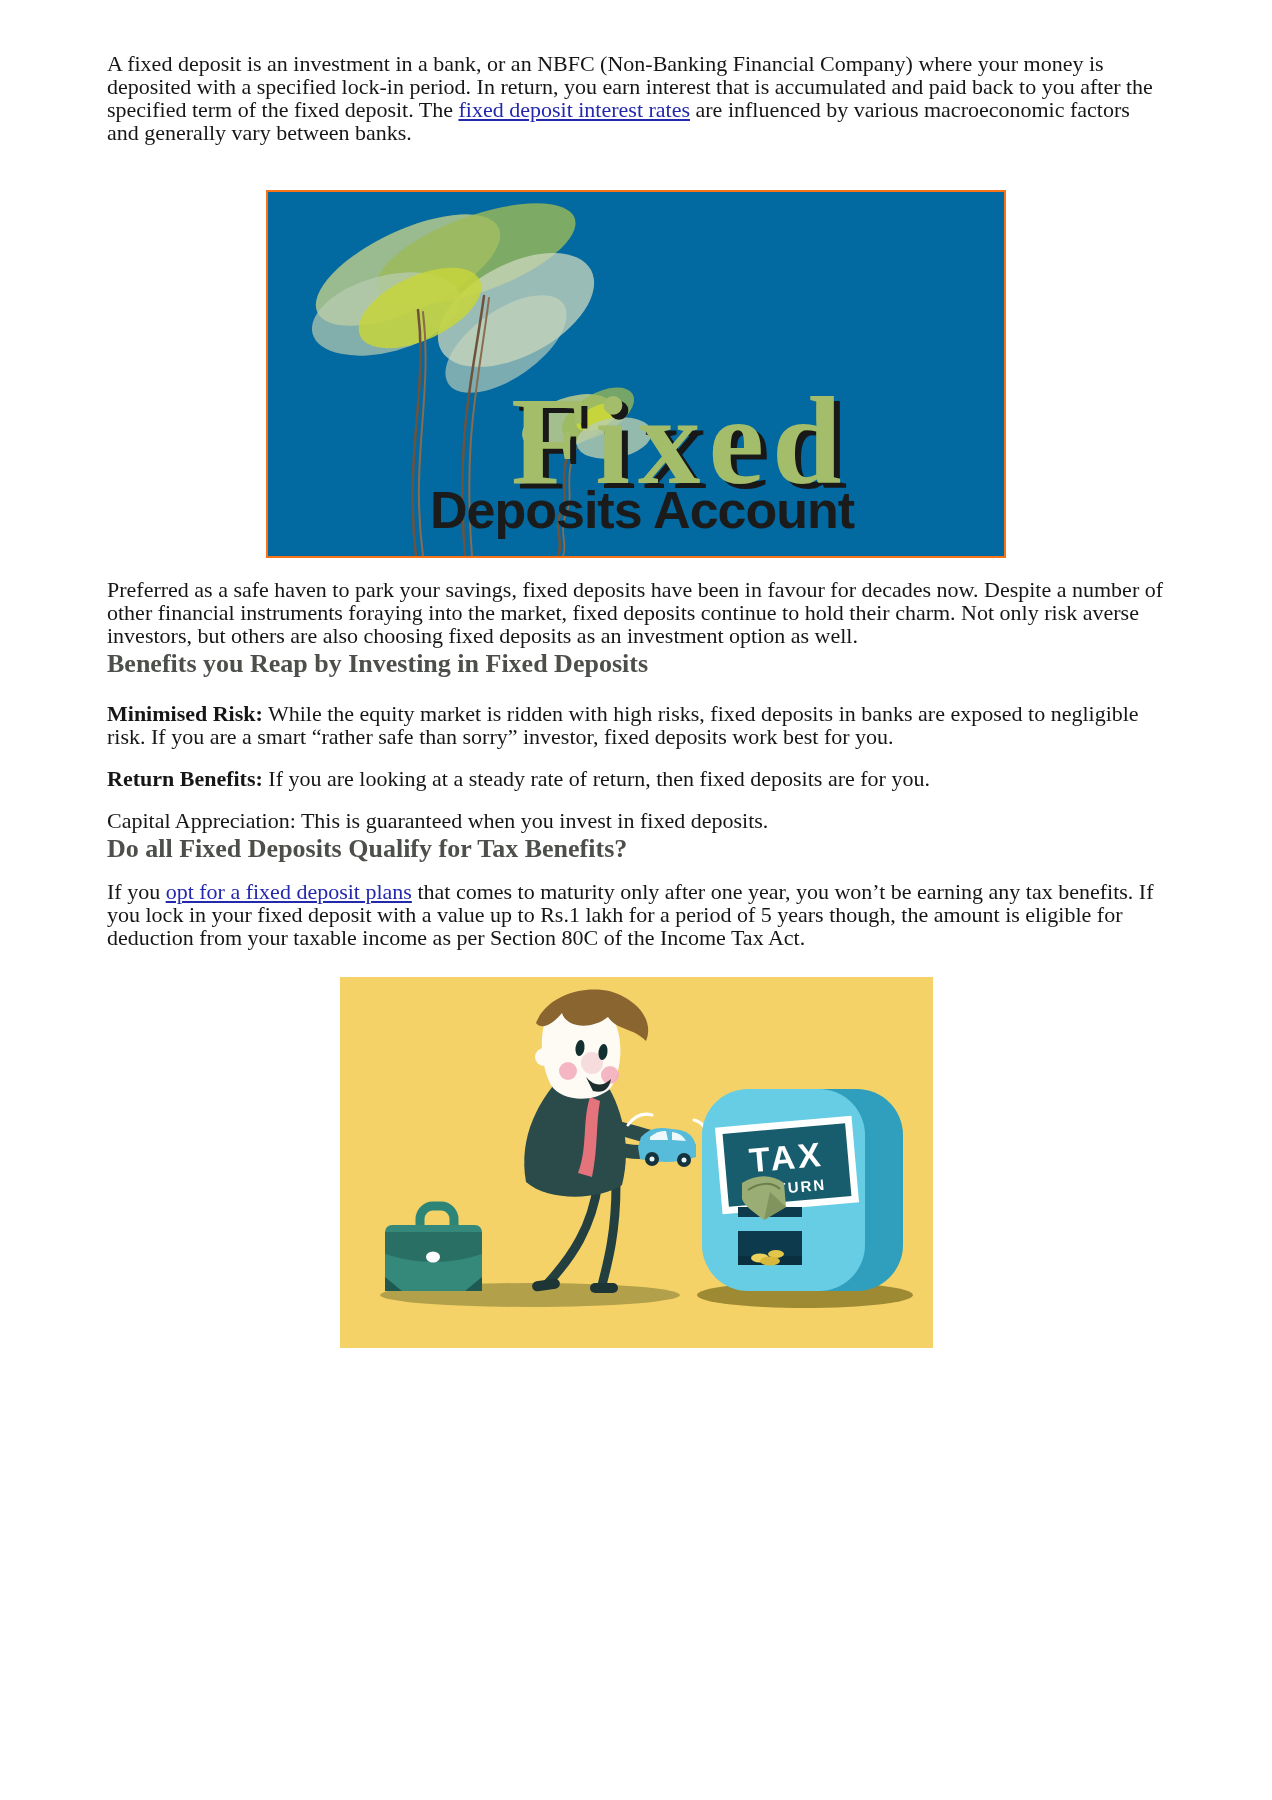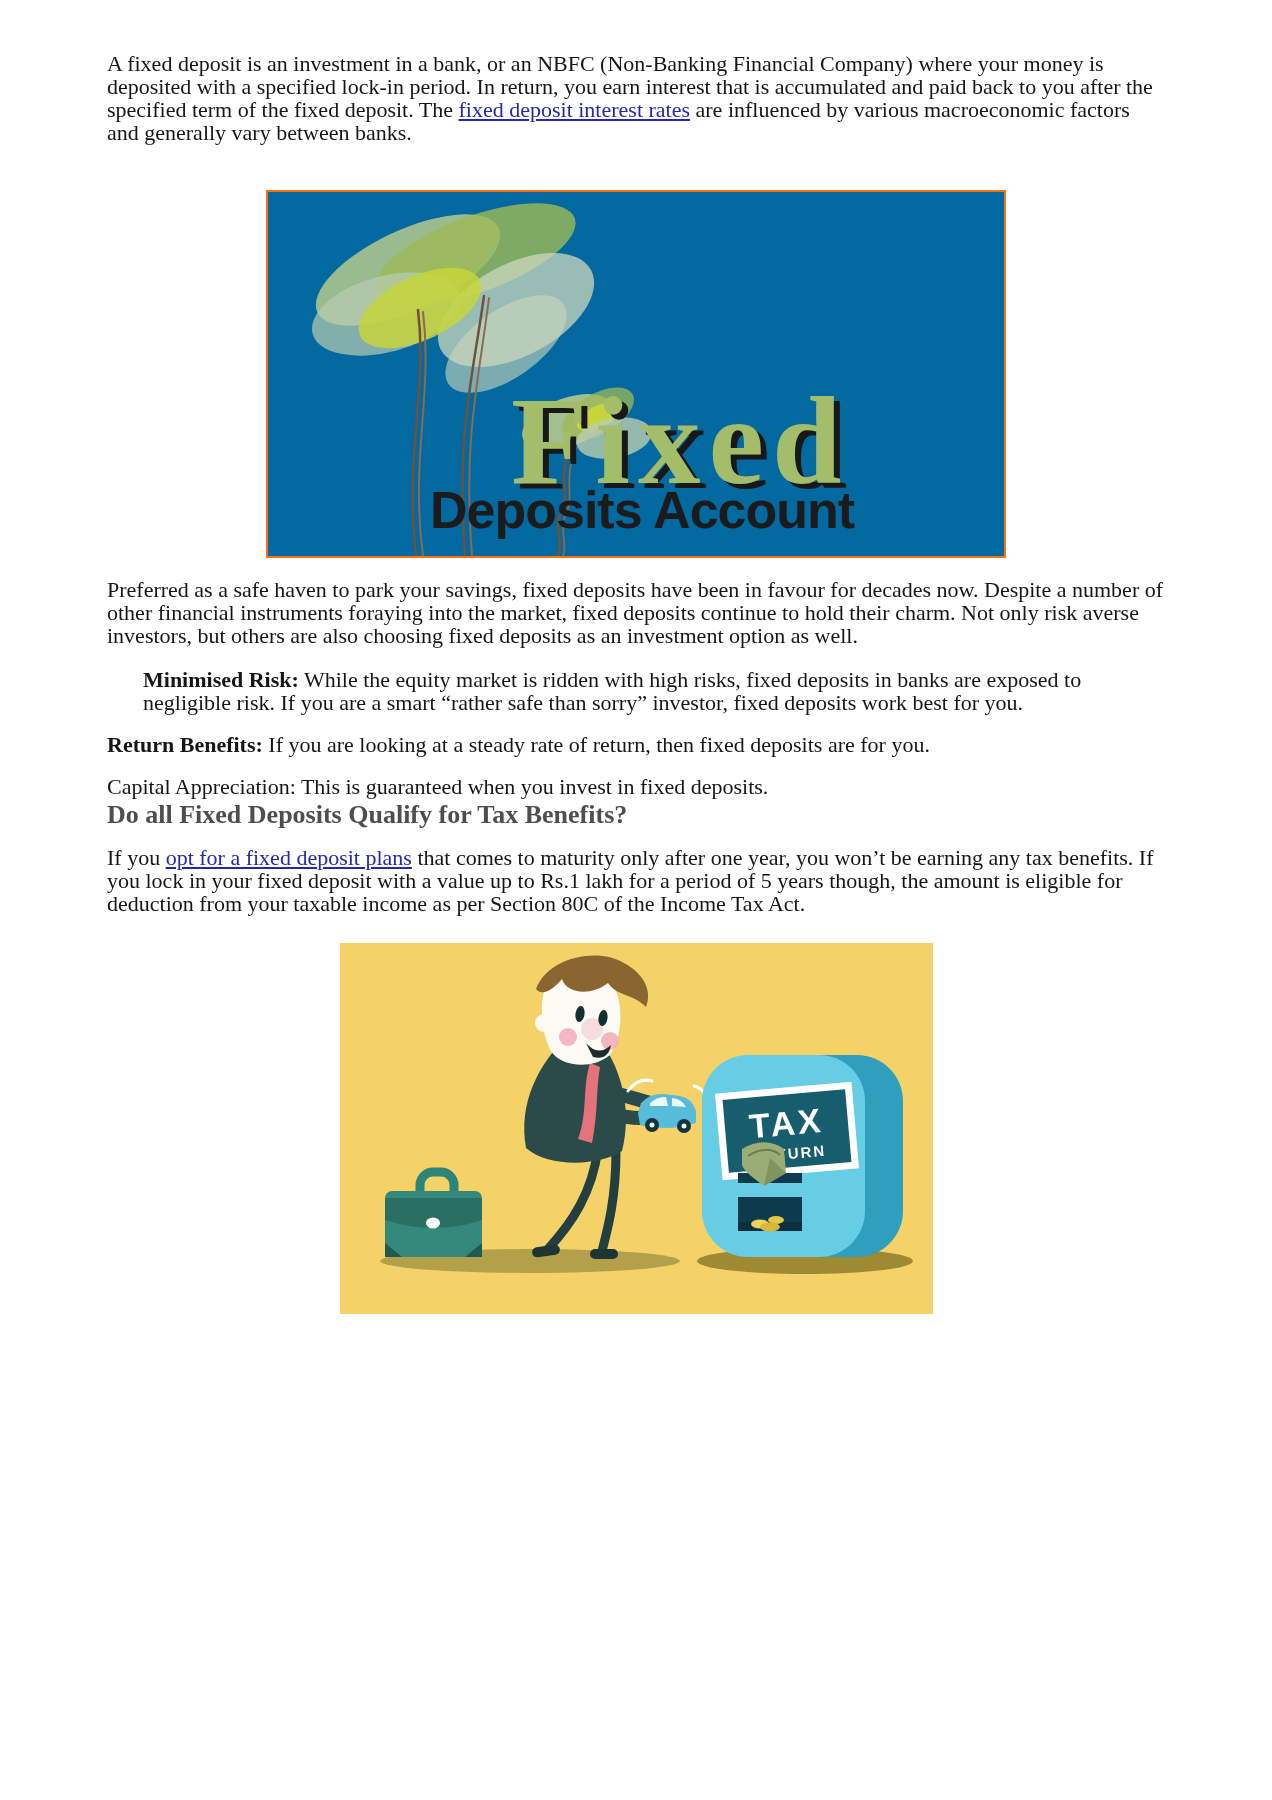--- a/index.html
+++ b/index.html
@@ -10,21 +10,21 @@
            font-weight:400;font-size:30px;line-height:36px;text-align:center;
            color:#121212;letter-spacing:0.2px;}
   p{margin:0;font-size:22px;line-height:23px;color:#161616;}
   p .lead{font-weight:bold;}
   a.doclink{color:#2328ad;text-decoration:underline;cursor:pointer;}
   h2.sec{margin:0;font-family:"Liberation Serif",serif;font-weight:700;
          font-size:26px;line-height:34px;color:#4c4f4a;}
   .mt-intro{margin-top:52px;}
   .mt-pref{margin-top:20px;}
   .mt-h2a{margin-top:26px;}
-  .mt-p3{margin-top:21px;margin-left:36px;}
+  .mt-p3{margin-top:21px;}
   .mt-p4{margin-top:19px;}
   .mt-p5{margin-top:19px;}
   .mt-h2b{margin-top:23px;}
   .mt-p6{margin-top:14px;}
   figure{margin:0;padding:0;}
   figure.fd-img{width:740px;height:368px;margin:46px auto 0 auto;
                 border:2px solid #f97316;box-sizing:border-box;background:#0369a1;}
   figure.tax-img{width:593px;height:371px;margin:28px auto 0 auto;}
   svg{display:block;}
 </style>
@@ -67,20 +67,21 @@
       <g font-family="Liberation Serif, serif" font-weight="700">
         <text x="249" y="296" font-size="125" fill="#181818" letter-spacing="8">Fixed</text>
         <text x="243" y="291" font-size="125" fill="#a3bd6a" letter-spacing="8">Fixed</text>
       </g>
       <text x="162" y="336" font-family="Liberation Sans, sans-serif" font-weight="700" font-size="52" fill="#1b1b1b" letter-spacing="-1">Deposits Account</text>
     </svg>
   </figure>
 
   <p class="mt-pref">Preferred as a safe haven to park your savings, fixed deposits have been in favour for decades now. Despite a number of other financial instruments foraying into the market, fixed deposits continue to hold their charm. Not only risk averse investors, but others are also choosing fixed deposits as an investment option as well.</p>
 
+  <h2 class="sec mt-h2a">Benefits you Reap by Investing in Fixed Deposits</h2>
 
   <p class="mt-p3"><span class="lead">Minimised Risk:</span><span> While the equity market is ridden with high risks, fixed deposits in banks are exposed to negligible risk. If you are a smart “rather safe than sorry” investor, fixed deposits work best for you.</span></p>
 
   <p class="mt-p4"><span class="lead">Return Benefits:</span><span> If you are looking at a steady rate of return, then fixed deposits are for you.</span></p>
 
   <p class="mt-p5">Capital Appreciation: This is guaranteed when you invest in fixed deposits.</p>
 
   <h2 class="sec mt-h2b">Do all Fixed Deposits Qualify for Tax Benefits?</h2>
 
   <p class="mt-p6"><span>If you </span><a class="doclink" href="#">opt for a fixed deposit plans</a><span> that comes to maturity only after one year, you won’t be earning any tax benefits. If you lock in your fixed deposit with a value up to Rs.1 lakh for a period of 5 years though, the amount is eligible for deduction from your taxable income as per Section 80C of the Income Tax Act.</span></p>

